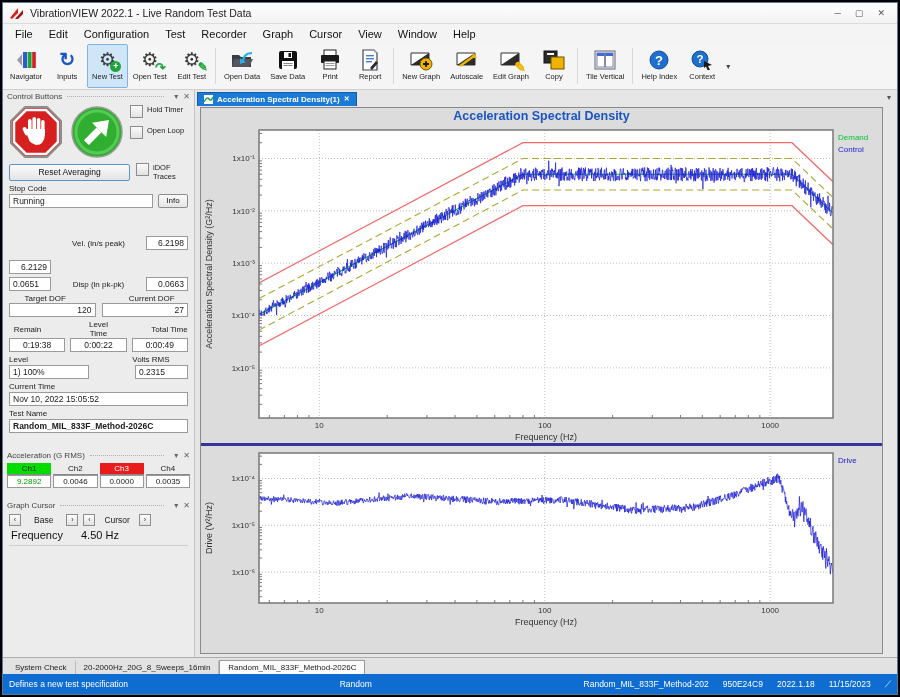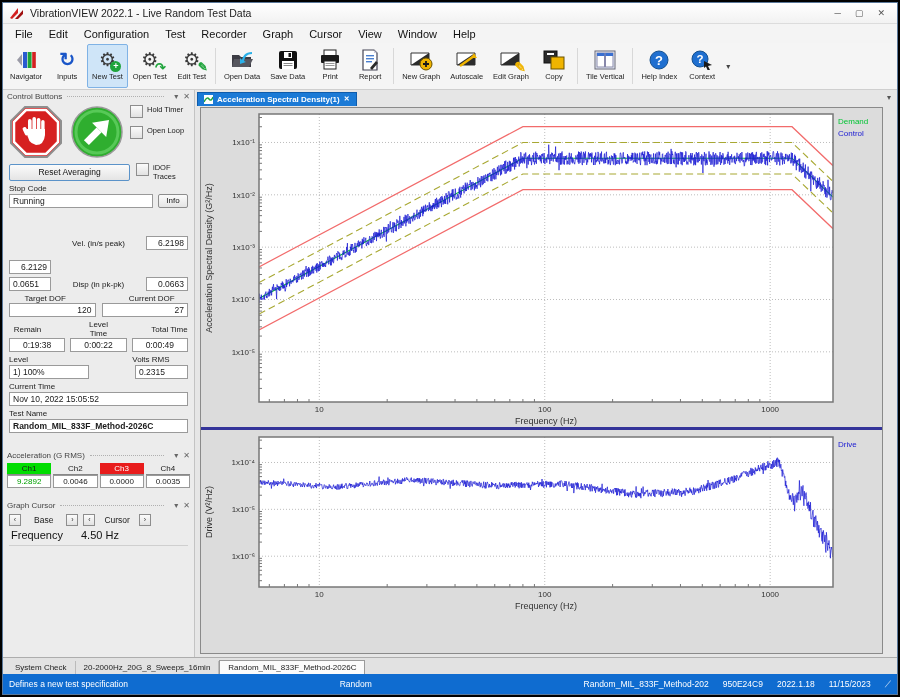--- a/index.html
+++ b/index.html
@@ -431,20 +431,21 @@
               <path d="M0 7 Q3 1 5 4 T9 2" stroke="#1fa43c" fill="none" stroke-width="1.4"></path>
             </svg>
           <span>Acceleration Spectral Density(1)</span>
           <span style="font-size:7px;">✕</span>
         </div>
         <div class="tabfill"></div>
         <span class="strip-dd">▾</span>
       </div>
 
       <div class="charts-panel">
+        <div class="ctitle">Acceleration Spectral Density</div>
         <svg id="chart0" width="690" height="318">
             <rect x="58" y="6" width="574" height="288" fill="#ffffff"></rect>
             <line x1="118.3237529042473" y1="6" x2="118.3237529042473" y2="294" stroke="#bdbdbd" stroke-width="1" stroke-dasharray="1,2"></line>
             <line x1="343.7435819199716" y1="6" x2="343.7435819199716" y2="294" stroke="#bdbdbd" stroke-width="1" stroke-dasharray="1,2"></line>
             <line x1="569.1634109356959" y1="6" x2="569.1634109356959" y2="294" stroke="#bdbdbd" stroke-width="1" stroke-dasharray="1,2"></line>
             <line x1="58" y1="34.47552990948864" x2="632" y2="34.47552990948864" stroke="#bdbdbd" stroke-width="1" stroke-dasharray="1,2"></line>
             <line x1="58" y1="86.81370746868353" x2="632" y2="86.81370746868353" stroke="#bdbdbd" stroke-width="1" stroke-dasharray="1,2"></line>
             <line x1="58" y1="139.15188502787842" x2="632" y2="139.15188502787842" stroke="#bdbdbd" stroke-width="1" stroke-dasharray="1,2"></line>
             <line x1="58" y1="191.49006258707328" x2="632" y2="191.49006258707328" stroke="#bdbdbd" stroke-width="1" stroke-dasharray="1,2"></line>
             <line x1="58" y1="243.82824014626817" x2="632" y2="243.82824014626817" stroke="#bdbdbd" stroke-width="1" stroke-dasharray="1,2"></line>

